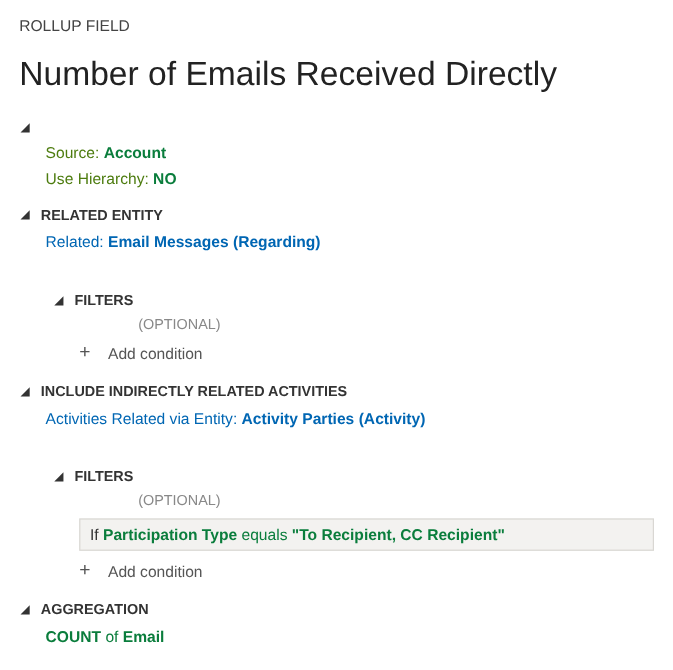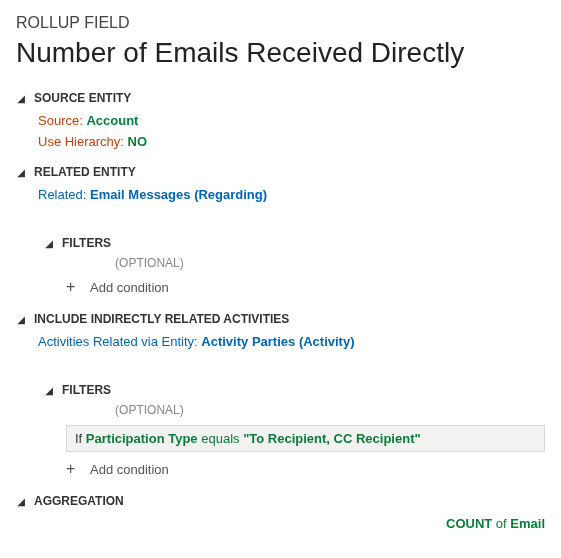--- a/index.html
+++ b/index.html
@@ -5,23 +5,23 @@
   body {
     font-family: "Segoe UI", Arial, sans-serif;
     margin: 0;
     padding: 14px 16px;
     color: #333;
     width: 561px;
     box-sizing: border-box;
     background: #fff;
   }
   .header-label {
-    font-size: 16px;
+    font-size: 13px;
     color: #444;
-    margin-bottom: 5px;
+    margin-bottom: 17px;
   }
   .header-title {
     font-size: 28px;
     font-weight: 300;
     color: #222;
     margin: 0 0 22px 0;
   }
   .section {
     margin-bottom: 16px;
   }
@@ -49,21 +49,21 @@
     font-weight: 400;
     color: #888;
     margin-left: 4px;
     margin-top: 40px;
   }
   .row {
     font-size: 13px;
     margin: 6px 0 6px 22px;
   }
   .label {
-    color: #c2410c; 
+    color: #4d7c0f; 
   }
   .value-green {
     color: #0a7d3c;
     font-weight: 600;
   }
   .value-blue {
     color: #0066b3;
     font-weight: 600;
     text-align: center;
   }
@@ -116,36 +116,34 @@
   }
   .add-cond .text {
     font-size: 13px;
     color: #555;
   }
   .agg-row {
     font-size: 13px;
     margin: 6px 0 6px 22px;
     color: #0a7d3c;
     font-weight: 600;
-    text-align: right;
   }
   .agg-row .of {
     font-weight: 400;
   }
 </style>
 </head>
 <body>
 
 <div class="header-label">ROLLUP FIELD</div>
 <h1 class="header-title">Number of Emails Received Directly</h1>
 
 <div class="section">
   <div class="section-header">
     <span class="caret">◢</span>
-    <span class="section-title">SOURCE ENTITY</span>
   </div>
   <div class="row">
     <span class="label">Source:</span>
     <span class="value-green">Account</span>
   </div>
   <div class="row">
     <span class="label">Use Hierarchy:</span>
     <span class="value-green">NO</span>
   </div>
 </div>

